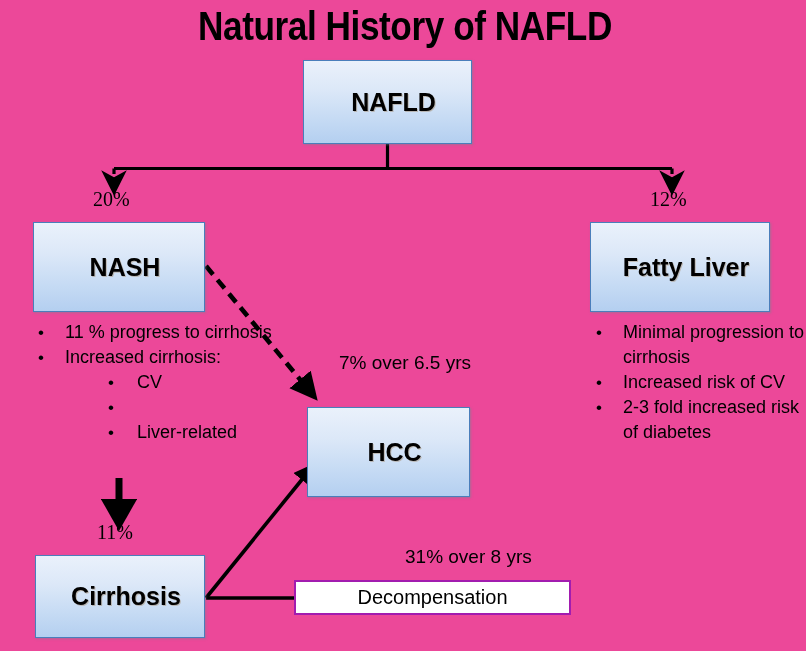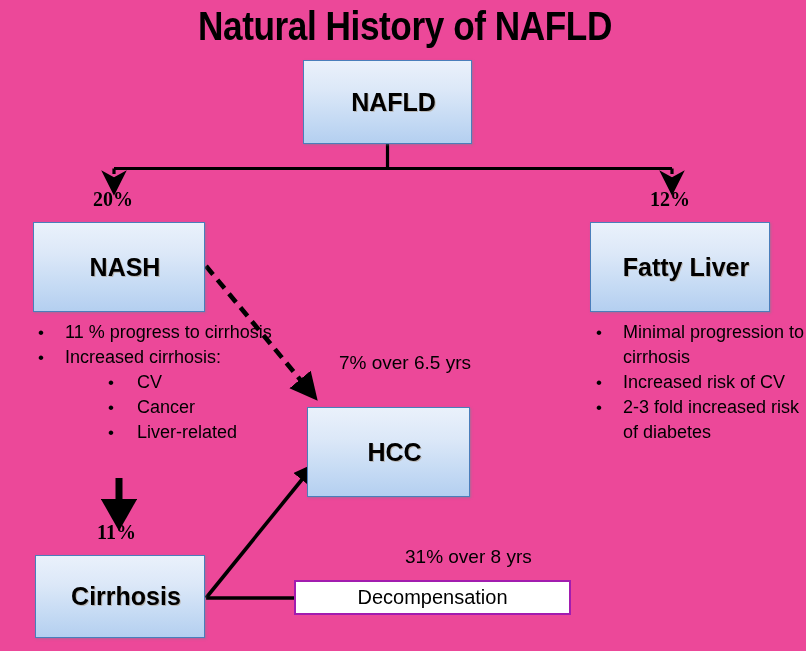--- a/index.html
+++ b/index.html
@@ -93,21 +93,20 @@
     white-space: nowrap;
   }
 
   
   .edge-label {
     position: absolute;
     font-family: "Liberation Serif", serif;
     font-size: 20px;
     color: #000000;
     white-space: nowrap;
-    font-weight: bold;
   }
   #pct-20 { left: 93px;  top: 188px; }
   #pct-80 { left: 650px; top: 188px; }
   #pct-11 { left: 97px;  top: 521px; }
 
   .note-label {
     position: absolute;
     font-family: "Liberation Sans", sans-serif;
     font-size: 19px;
     color: #000000;
@@ -244,21 +243,20 @@
       <div class="bullet-row">
         <span class="bullet-dot">•</span>
         <span class="bullet-text">Increased cirrhosis:</span>
       </div>
       <div class="bullet-row sub">
         <span class="bullet-dot">•</span>
         <span class="bullet-text">CV</span>
       </div>
       <div class="bullet-row sub">
         <span class="bullet-dot">•</span>
-        <span class="bullet-text">Cancer</span>
       </div>
       <div class="bullet-row sub">
         <span class="bullet-dot">•</span>
         <span class="bullet-text">Liver-related</span>
       </div>
     </div>
 
   <div class="bullets" id="bullets-right">
       <div class="bullet-row">
         <span class="bullet-dot">•</span>

